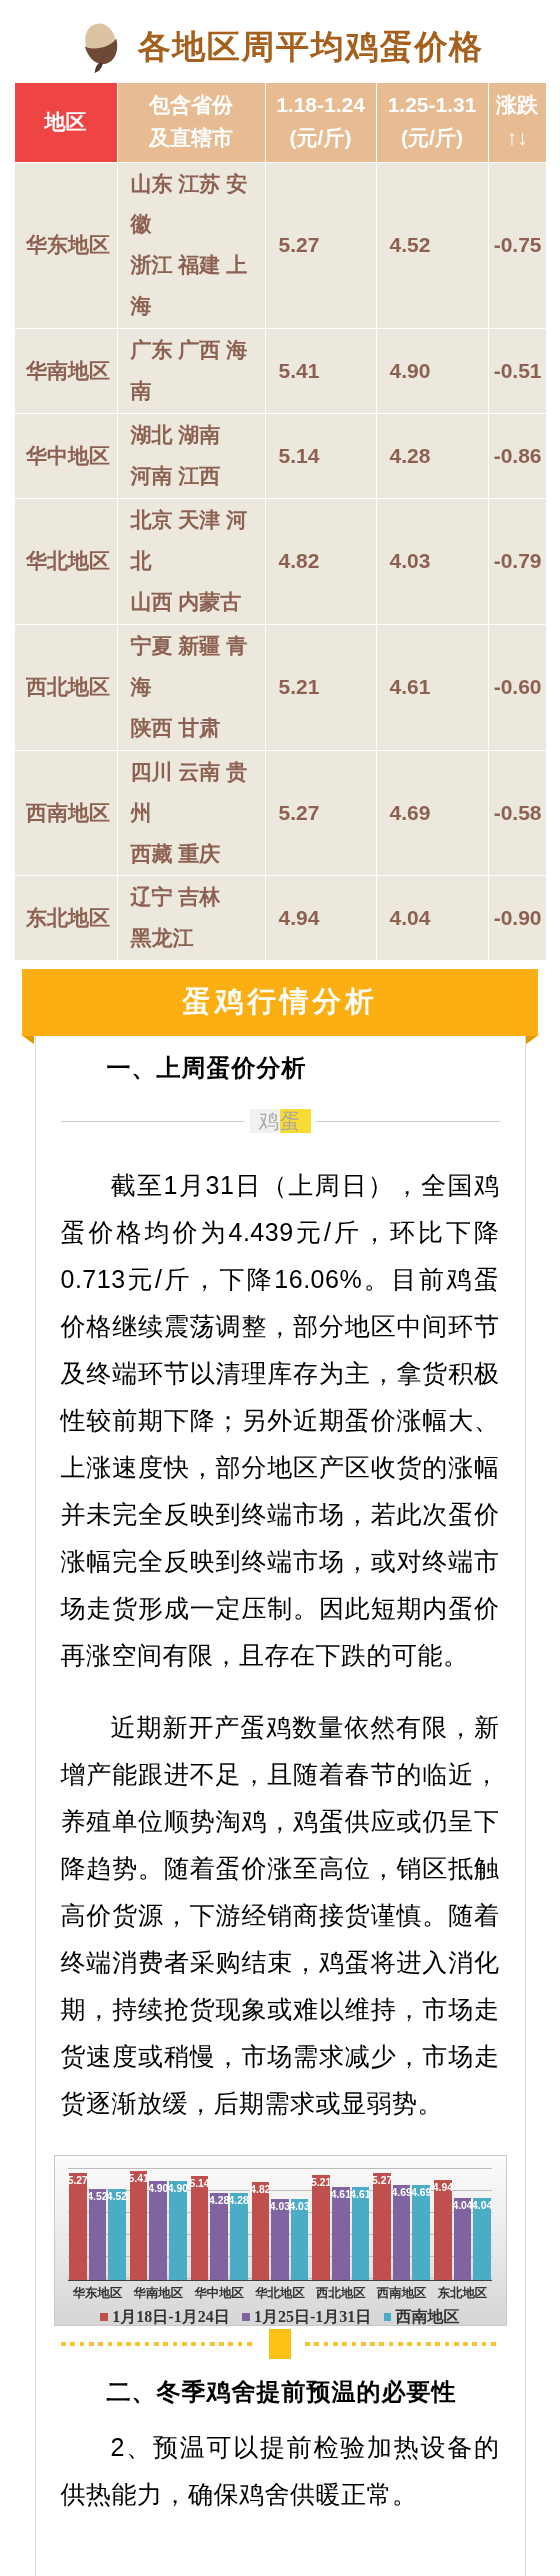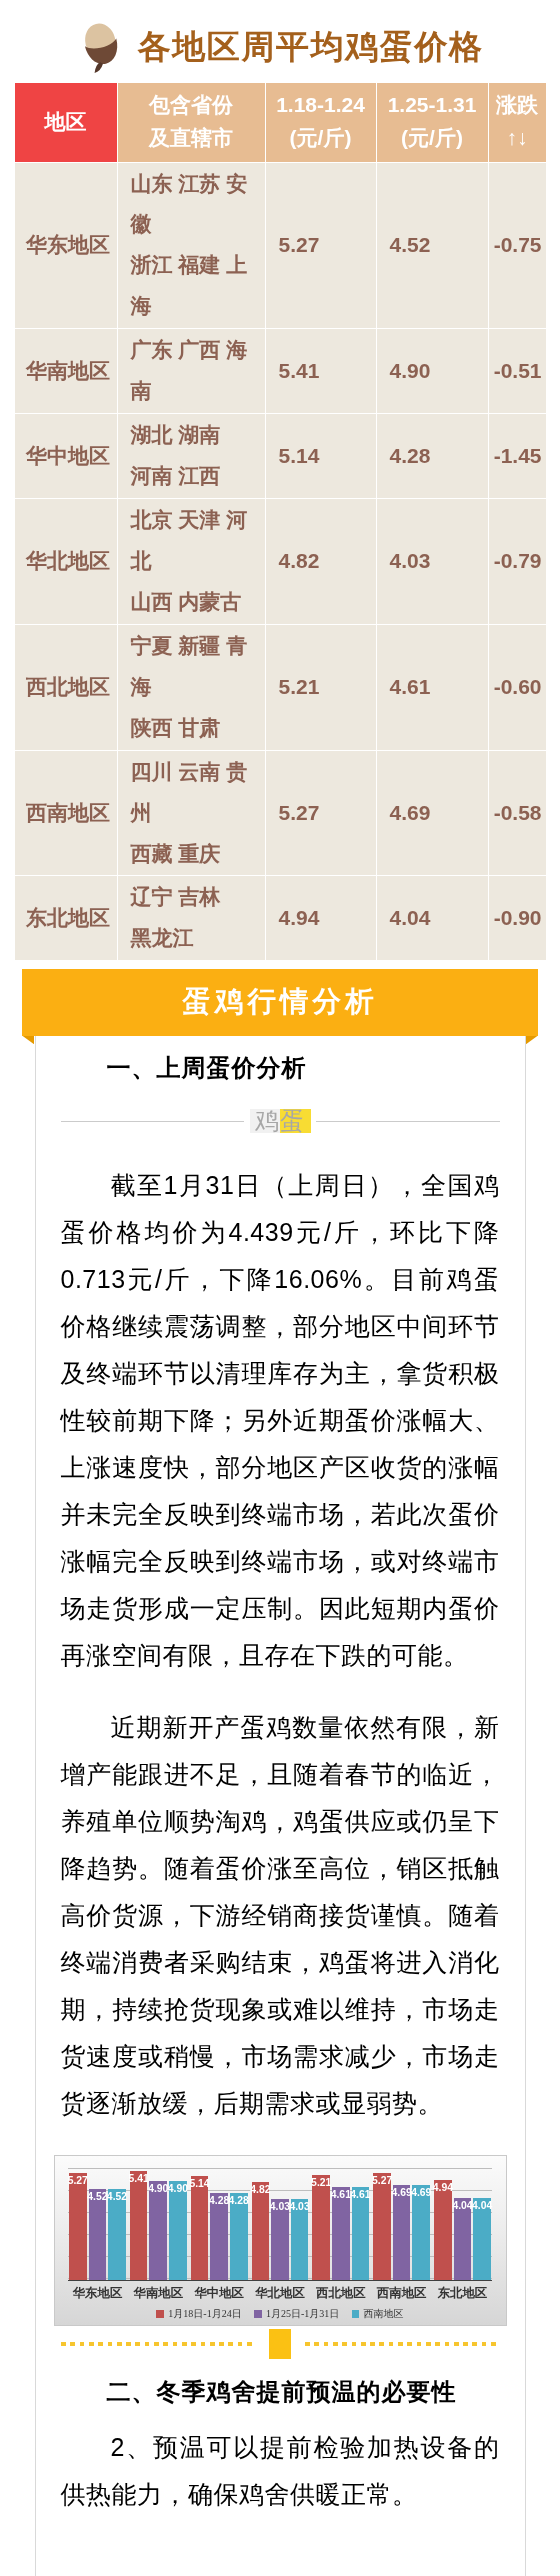--- a/index.html
+++ b/index.html
@@ -47,21 +47,21 @@
   .sec-heading.h2{margin-top:17.6px;text-indent:46px;}
   
   .divider1{margin-top:25px;display:flex;align-items:center;height:24px;}
   .divider1 .line{flex:1;border-top:1px solid #CBCBCB;}
   .egg-tag{position:relative;width:61px;height:24px;margin:0 5.2px;display:flex;}
   .egg-tag .half-l{width:50%;background:#F1F1F1;}
   .egg-tag .half-r{width:50%;background:#F8DC33;}
   .egg-tag .tag-text{
     position:absolute;left:0;top:0;width:100%;height:100%;
     display:flex;align-items:center;justify-content:center;
-    color:#A7A7A7;font-size:24px;letter-spacing:1px;
+    color:#A7A7A7;font-size:20px;letter-spacing:1px;
   }
   
   .para{font-size:25px;line-height:47px;color:#000;text-align:justify;text-indent:2em;letter-spacing:0.5px;}
   .para.p1{margin-top:28.5px;}
   .para.p2{margin-top:18px;}
   .point{margin-top:0;}
   .points{margin-top:15.6px;}
   
   .chart{
     width:453px;height:171px;margin:28.5px auto 0;box-sizing:border-box;
@@ -76,21 +76,21 @@
     background-size:100% 22px;
   }
   .bar-group{display:flex;align-items:flex-end;}
   .bar{width:17.6px;margin:0 1px;position:relative;}
   .bar-label{position:absolute;top:2.6px;left:-3.1px;right:-3.1px;text-align:center;color:#fff;font-size:10.4px;font-weight:bold;}
   .cat-row{display:flex;justify-content:space-between;margin-top:4.1px;}
   .cat-label{width:59px;text-align:center;font-family:"Liberation Serif","DejaVu Serif",serif;font-size:12.4px;font-weight:bold;color:#333;}
   .legend{display:flex;justify-content:center;margin-top:5.2px;}
   .legend-item{display:flex;align-items:center;margin:0 6.2px;}
   .legend-swatch{width:7.8px;height:7.8px;margin-right:4.1px;}
-  .legend-label{font-family:"Liberation Serif","DejaVu Serif",serif;font-size:10px;font-weight:normal;color:#333;}
+  .legend-label{font-family:"Liberation Serif","DejaVu Serif",serif;font-size:16px;font-weight:bold;color:#333;}
   
   .divider2{margin-top:2.6px;display:flex;align-items:center;height:30px;}
   .divider2 .dots{
     flex:1;height:3.6px;
     background-image:repeating-linear-gradient(90deg,#F7C52E 0 4.7px,transparent 4.7px 9.3px);
   }
   .divider2 .square{width:22px;height:30px;background:#FBC113;margin:0 13.5px;}
 </style>
 </head>
 <body>
@@ -140,21 +140,21 @@
     <td class="price-cell">5.41</td>
     <td class="price-cell">4.90</td>
     <td class="change-cell">-0.51</td>
   </tr>
   <tr>
     <td class="region-cell">华中地区</td>
     <td class="provinces-cell">湖北 湖南
 河南 江西</td>
     <td class="price-cell">5.14</td>
     <td class="price-cell">4.28</td>
-    <td class="change-cell">-1.45</td>
+    <td class="change-cell">-0.86</td>
   </tr>
   <tr>
     <td class="region-cell">华北地区</td>
     <td class="provinces-cell">北京 天津 河北
 山西 内蒙古</td>
     <td class="price-cell">4.82</td>
     <td class="price-cell">4.03</td>
     <td class="change-cell">-0.79</td>
   </tr>
   <tr>

